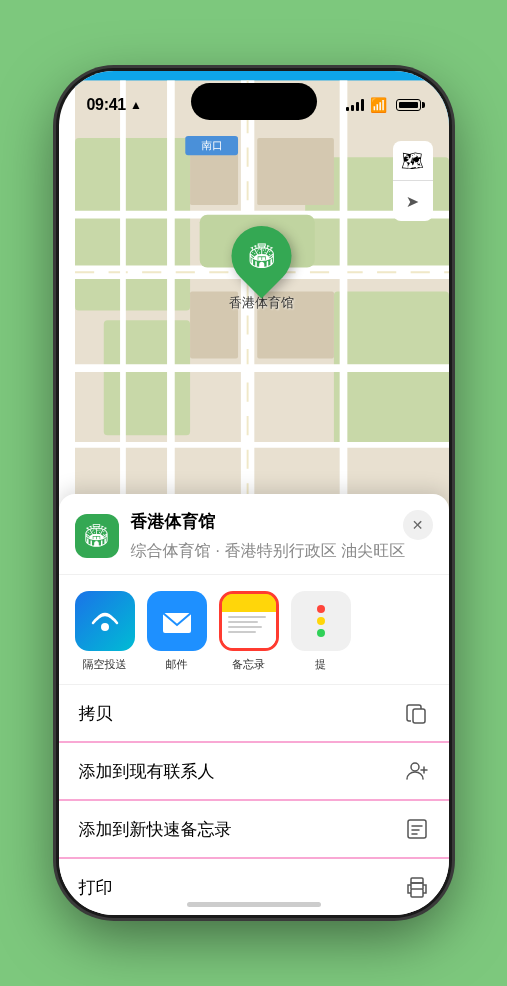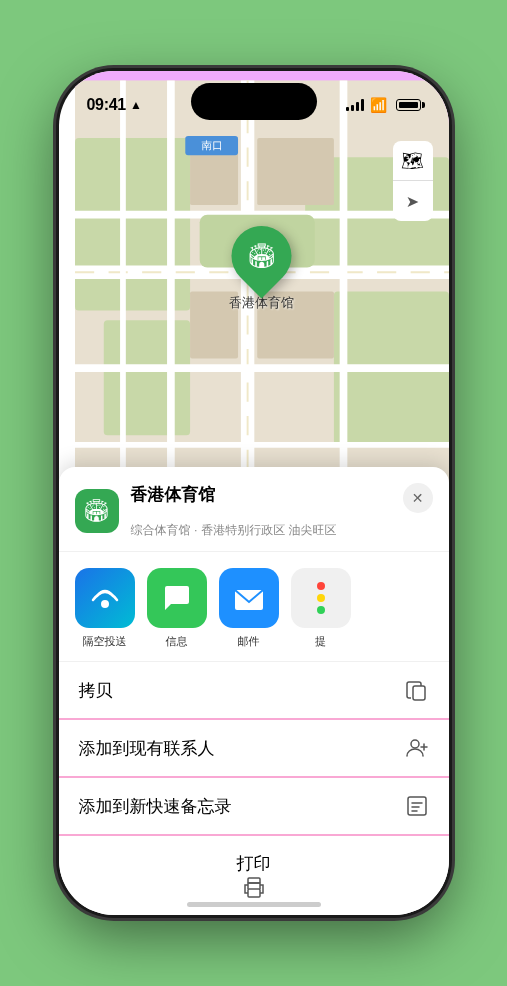--- a/index.html
+++ b/index.html
@@ -108,21 +108,21 @@
       z-index: 200;
     }
 
     
     .map-area {
       position: absolute;
       top: 0;
       left: 16px;
       right: 0;
       height: 460px;
-      background: #f0abfc;
+      background: #0ea5e9;
       overflow: hidden;
     }
 
     
     .map-canvas {
       width: 100%;
       height: 100%;
     }
 
     
@@ -235,23 +235,23 @@
       flex: 1;
     }
 
     .place-name {
       font-size: 17px;
       font-weight: 600;
       color: #000;
     }
 
     .place-subtitle {
-      font-size: 12px;
+      font-size: 16px;
       color: #888;
-      margin-top: 16px;
+      margin-top: 8px;
     }
 
     .close-btn {
       position: absolute;
       right: 16px;
       top: 16px;
       width: 30px;
       height: 30px;
       background: #f0f0f0;
       border-radius: 50%;
@@ -337,21 +337,20 @@
       display: flex;
       align-items: center;
       justify-content: space-between;
       padding: 16px 20px;
       border-bottom: 2px solid #f9a8d4;
       cursor: pointer;
     }
 
     .action-item:last-child {
       border-bottom: none;
-      flex-direction: column;
     }
 
     .action-label {
       font-size: 17px;
       color: #000;
     }
 
     
     .home-indicator {
       position: absolute;
@@ -464,39 +463,45 @@
         <div class="share-app-icon airdrop">
           <svg width="32" height="32" viewBox="0 0 32 32">
             <circle cx="16" cy="22" r="4" fill="white"></circle>
             <path d="M8 14 Q16 4 24 14" stroke="white" stroke-width="2.5" fill="none" stroke-linecap="round"></path>
             <path d="M4 18 Q16 2 28 18" stroke="white" stroke-width="2.5" fill="none" stroke-linecap="round"></path>
           </svg>
         </div>
         <span class="share-label">隔空投送</span>
       </div>
 
-      <div class="share-item">
-        <div class="share-app-icon messages">
-          <svg width="36" height="36" viewBox="0 0 36 36">
-            <path d="M6 8 Q6 6 8 6 H28 Q30 6 30 8 V22 Q30 24 28 24 H12 L6 30 V8Z" fill="white"></path>
-          </svg>
-        </div>
-        <span class="share-label">信息</span>
-      </div>
 
       <div class="share-item">
         <div class="share-app-icon mail">
           <svg width="36" height="36" viewBox="0 0 36 36">
             <rect x="4" y="10" width="28" height="20" rx="2" fill="white"></rect>
             <path d="M4 10 L18 22 L32 10" stroke="#1e90ff" stroke-width="2" fill="none"></path>
           </svg>
         </div>
         <span class="share-label">邮件</span>
       </div>
 
+      <div class="share-item">
+        <div class="share-app-icon notes selected" style="position:relative; overflow:hidden;">
+
+          <div style="position:absolute;top:0;left:0;right:0;height:18px;background:#ffd60a;"></div>
+
+          <div style="position:absolute;top:18px;left:0;right:0;bottom:0;background:#fff;padding:4px 6px;display:flex;flex-direction:column;gap:3px;">
+            <div style="height:2px;background:#ccc;border-radius:1px;width:38px;"></div>
+            <div style="height:2px;background:#ccc;border-radius:1px;width:30px;"></div>
+            <div style="height:2px;background:#ccc;border-radius:1px;width:34px;"></div>
+            <div style="height:2px;background:#ccc;border-radius:1px;width:28px;"></div>
+          </div>
+        </div>
+        <span class="share-label">备忘录</span>
+      </div>
 
       <div class="share-item">
         <div class="share-app-icon more-btn" style="position:relative;">
           <div style="display:flex;flex-direction:column;gap:4px;align-items:center;">
             <div style="width:8px;height:8px;border-radius:50%;background:#ff453a;"></div>
             <div style="width:8px;height:8px;border-radius:50%;background:#ffd60a;"></div>
             <div style="width:8px;height:8px;border-radius:50%;background:#30d158;"></div>
           </div>
         </div>
         <span class="share-label">提</span>

